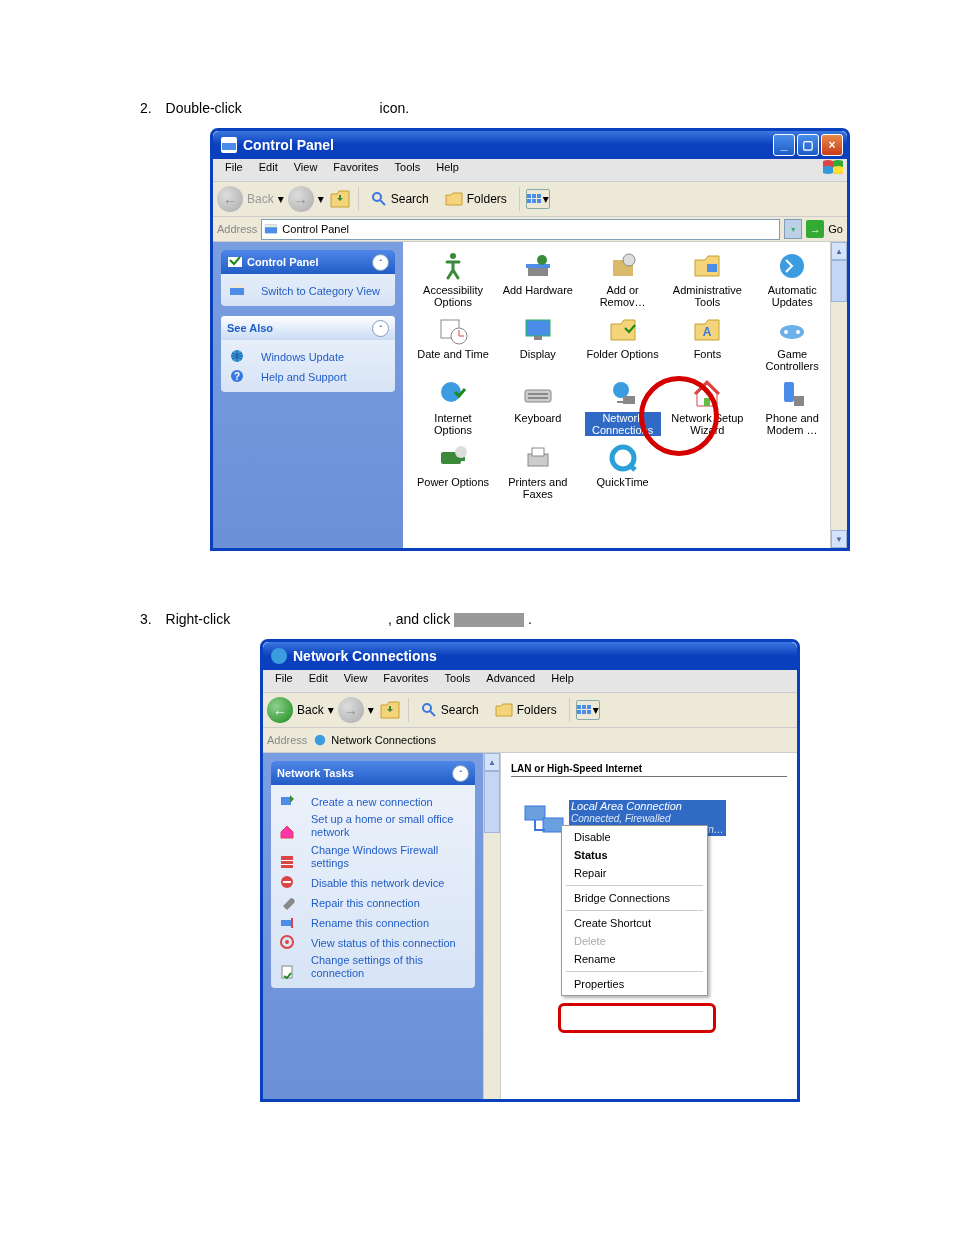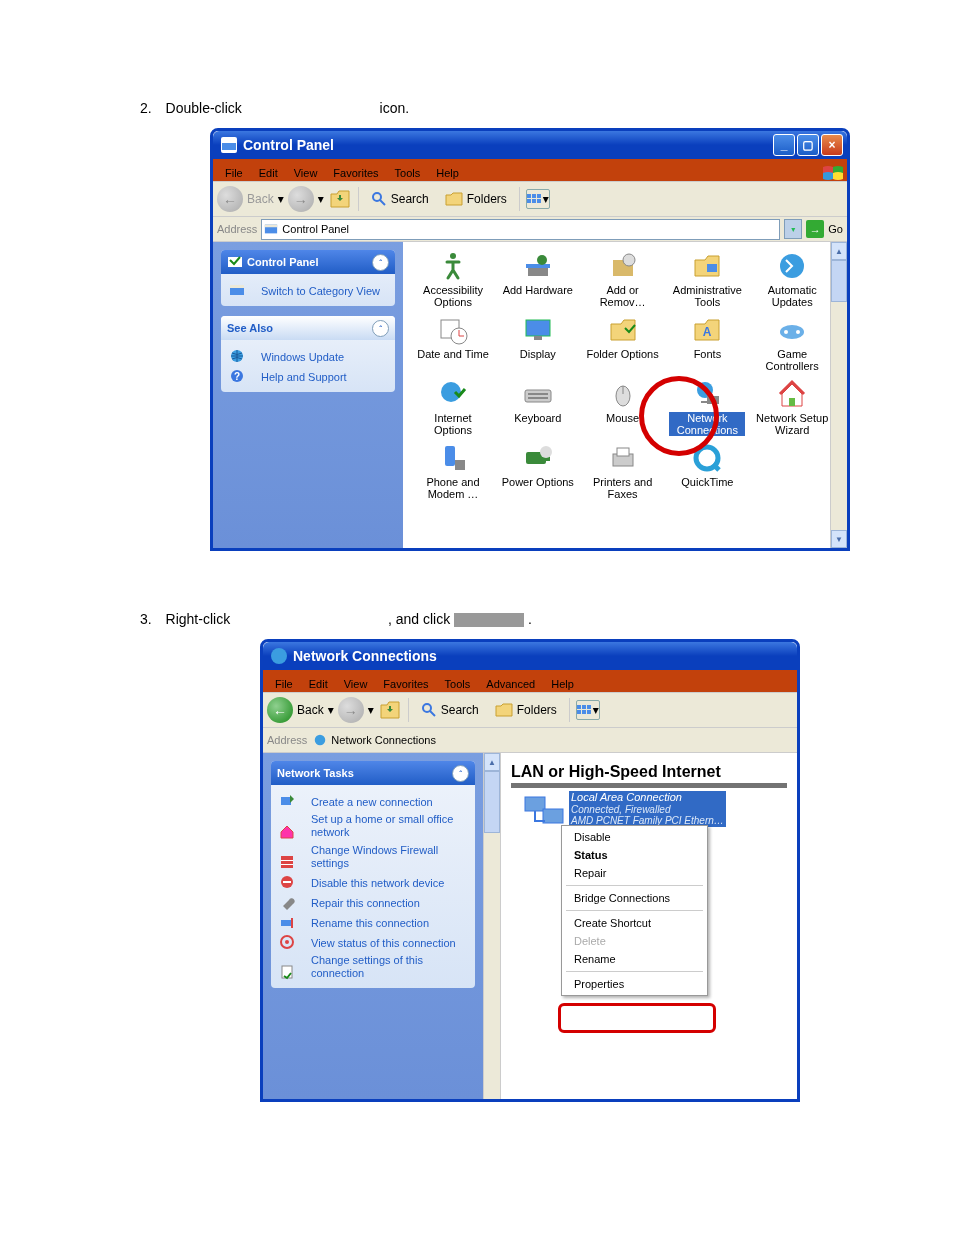--- a/index.html
+++ b/index.html
@@ -59,22 +59,22 @@
     border: 1px solid #fff;
     border-radius: 3px;
     display: flex; align-items: center; justify-content: center;
     font-size: 12px; font-weight: bold; color: #fff;
     background: linear-gradient(#4b8de8, #1b5dc8);
   }
   .titlebar .tb-btn.close { background: linear-gradient(#e88b4b, #c83b1b); }
 
   .menubar {
     height: 22px;
-    background: #c2410c;
-    display: flex; align-items: flex-end;
+    background: #e5e5e5;
+    display: flex; align-items: flex-start;
     border-bottom: 1px solid #ccc;
     padding: 0 4px;
     font-size: 11px;
   }
   .menubar .menu-item { padding: 2px 8px; }
   .menubar .winflag {
     margin-left: auto;
     width: 20px; height: 16px;
     display: inline-block;
   }
@@ -238,24 +238,24 @@
   .red-circle {
     position: absolute;
     border: 5px solid #d40000;
     border-radius: 50%;
     width: 70px; height: 70px;
     pointer-events: none;
   }
 
   
   .cat-header {
-    font-weight: bold; font-size: 16px;
+    font-weight: bold; font-size: 10px;
     padding: 4px 0 2px 0;
-    border-bottom: 5px solid #737373;
-    margin-bottom: 3px;
+    border-bottom: 1px solid #737373;
+    margin-bottom: 23px;
   }
   .lan-item {
     display: flex; align-items: flex-start; gap: 0;
     margin-left: 10px;
     font-style: italic;
   }
   .lan-ico {
     width: 48px; height: 44px;
     position: relative;
   }
@@ -561,29 +561,20 @@
         <div class="cp-item">
           <span class="cp-ico">
               <svg class="ico-svg" viewBox="0 0 32 32">
                 <rect x="3" y="12" width="26" height="12" rx="2" fill="#ccc" stroke="#888"></rect>
                 <rect x="6" y="15" width="20" height="2" fill="#888"></rect>
                 <rect x="6" y="19" width="20" height="2" fill="#888"></rect>
               </svg>
             </span>
           <span class="label">Keyboard</span>
         </div>
-        <div class="cp-item">
-          <span class="cp-ico">
-              <svg class="ico-svg" viewBox="0 0 32 32">
-                <ellipse cx="16" cy="18" rx="7" ry="10" fill="#ddd" stroke="#888"></ellipse>
-                <line x1="16" y1="8" x2="16" y2="16" stroke="#888"></line>
-              </svg>
-            </span>
-          <span class="label">Mouse</span>
-        </div>
         <div class="cp-item selected">
           <span class="cp-ico">
               <svg class="ico-svg" viewBox="0 0 32 32">
                 <circle cx="14" cy="12" r="8" fill="#3b9de0"></circle>
                 <rect x="16" y="18" width="12" height="8" fill="#888"></rect>
                 <path d="M10 24h6" stroke="#888" stroke-width="2"></path>
               </svg>
             </span>
           <span class="label">Network Connections</span>
         </div>

